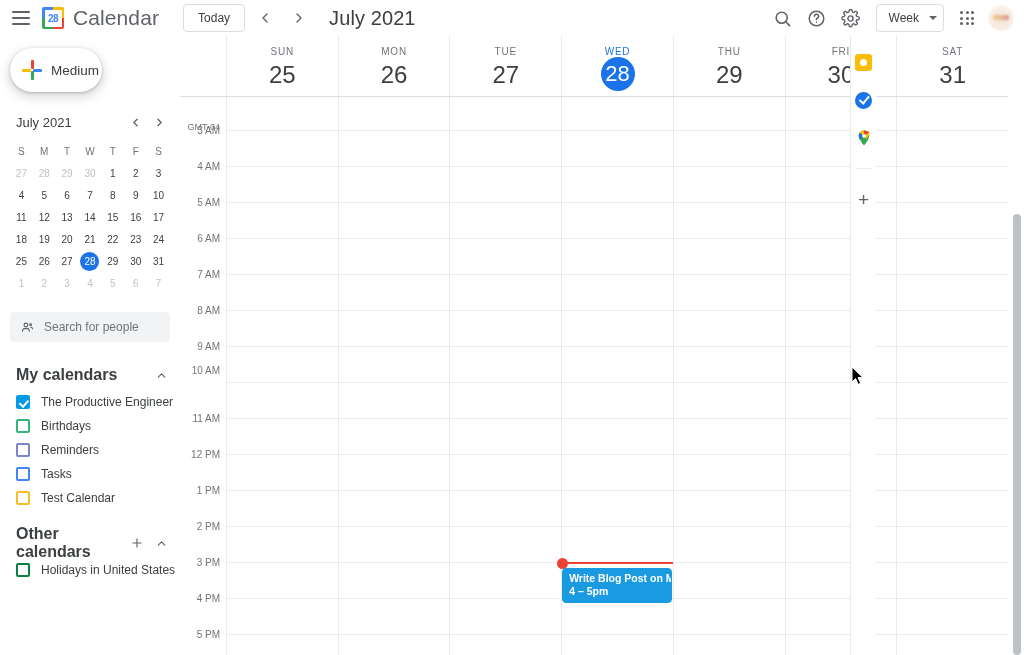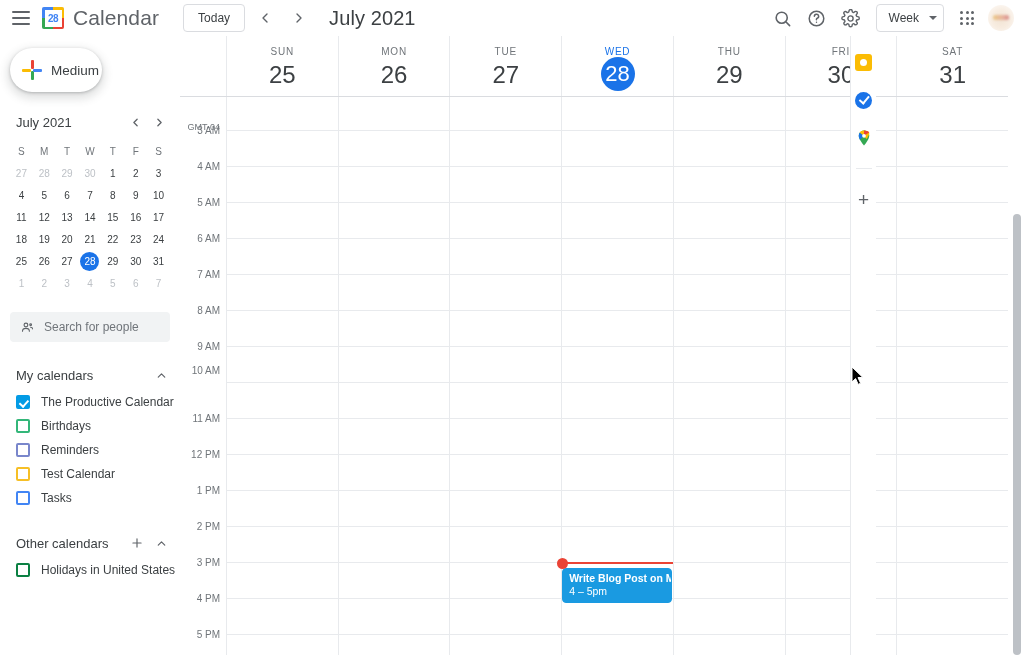--- a/index.html
+++ b/index.html
@@ -132,21 +132,21 @@
 
   .people-search {
     margin: 18px 10px 0 10px; height: 30px; background: #f1f3f4; border-radius: 4px;
     display: flex; align-items: center; gap: 9px; padding-left: 10px;
     font-size: 12px; color: #70757a; cursor: text;
   }
 
   .cal-section { margin-top: 18px; }
   .sec-head {
     display: flex; align-items: center; height: 30px; padding: 0 8px 0 16px;
-    font-size: 13px; color: #3c4043; font-weight: 400; cursor: pointer; justify-content: center;
+    font-size: 16px; color: #3c4043; font-weight: 700; cursor: pointer; justify-content: center;
   }
   .sec-head .sp { margin-left: auto; display: flex; align-items: center; gap: 2px; }
   .sec-icon { width: 22px; height: 22px; display: flex; align-items: center; justify-content: center; color: #5f6368; cursor: pointer; }
   .cal-row {
     display: flex; align-items: center; height: 24px; padding-left: 16px; gap: 11px;
     font-size: 12px; color: #3c4043; cursor: pointer;
   }
   .cbox {
     width: 14px; height: 14px; border-radius: 2px; flex: 0 0 14px;
     border: 2px solid currentColor; position: relative; background: transparent;
@@ -191,21 +191,21 @@
   .hline.top { background: #dadce0; }
   .scroll-pad-col { width: 16px; flex: 0 0 16px; }
 
   .event {
     position: absolute; background: #1a9ae1; border-radius: 4px;
     color: #fff; padding: 3px 6px 0 6px; overflow: hidden;
     font-size: 10.5px; line-height: 12px; cursor: pointer;
     border: 1px solid #1a9ae1;
   }
   .event .etitle { font-weight: bold; white-space: nowrap; }
-  .event .etime { font-weight: normal; margin-top: 1px; white-space: nowrap; }
+  .event .etime { font-weight: bold; margin-top: 1px; white-space: nowrap; }
 
   #nowline { position: absolute; height: 2px; background: #ea4335; z-index: 5; }
   #nowdot {
     position: absolute; width: 11px; height: 11px; border-radius: 50%;
     background: #ea4335; z-index: 6;
   }
 
   
   #vscroll {
     position: absolute; right: 3px; width: 8px; border-radius: 4px;
@@ -413,37 +413,37 @@
           <span class="sec-icon">
             <svg width="13" height="13" viewBox="0 0 24 24" fill="none" stroke="currentColor" stroke-width="2.2" stroke-linecap="round" stroke-linejoin="round">
                 <polyline points="6 15 12 9 18 15"></polyline>
               </svg>
           </span>
         </span>
       </div>
       <div id="my-cal-list">
           <div class="cal-row">
             <span class="cbox on" style="color: rgb(3, 155, 229);"></span>
-            <span>The Productive Calendar</span>
+            <span>The Productive Engineer</span>
           </div>
           <div class="cal-row">
             <span class="cbox" style="color: rgb(51, 182, 121);"></span>
             <span>Birthdays</span>
           </div>
           <div class="cal-row">
             <span class="cbox" style="color: rgb(121, 134, 203);"></span>
             <span>Reminders</span>
           </div>
           <div class="cal-row">
+            <span class="cbox" style="color: rgb(66, 133, 244);"></span>
+            <span>Tasks</span>
+          </div>
+          <div class="cal-row">
             <span class="cbox" style="color: rgb(246, 191, 38);"></span>
             <span>Test Calendar</span>
-          </div>
-          <div class="cal-row">
-            <span class="cbox" style="color: rgb(66, 133, 244);"></span>
-            <span>Tasks</span>
           </div>
         </div>
     </div>
 
     <div class="cal-section">
       <div class="sec-head">
         <span>Other calendars</span>
         <span class="sp">
           <span class="sec-icon">
             <svg width="14" height="14" viewBox="0 0 24 24" fill="none" stroke="currentColor" stroke-width="2" stroke-linecap="round">

